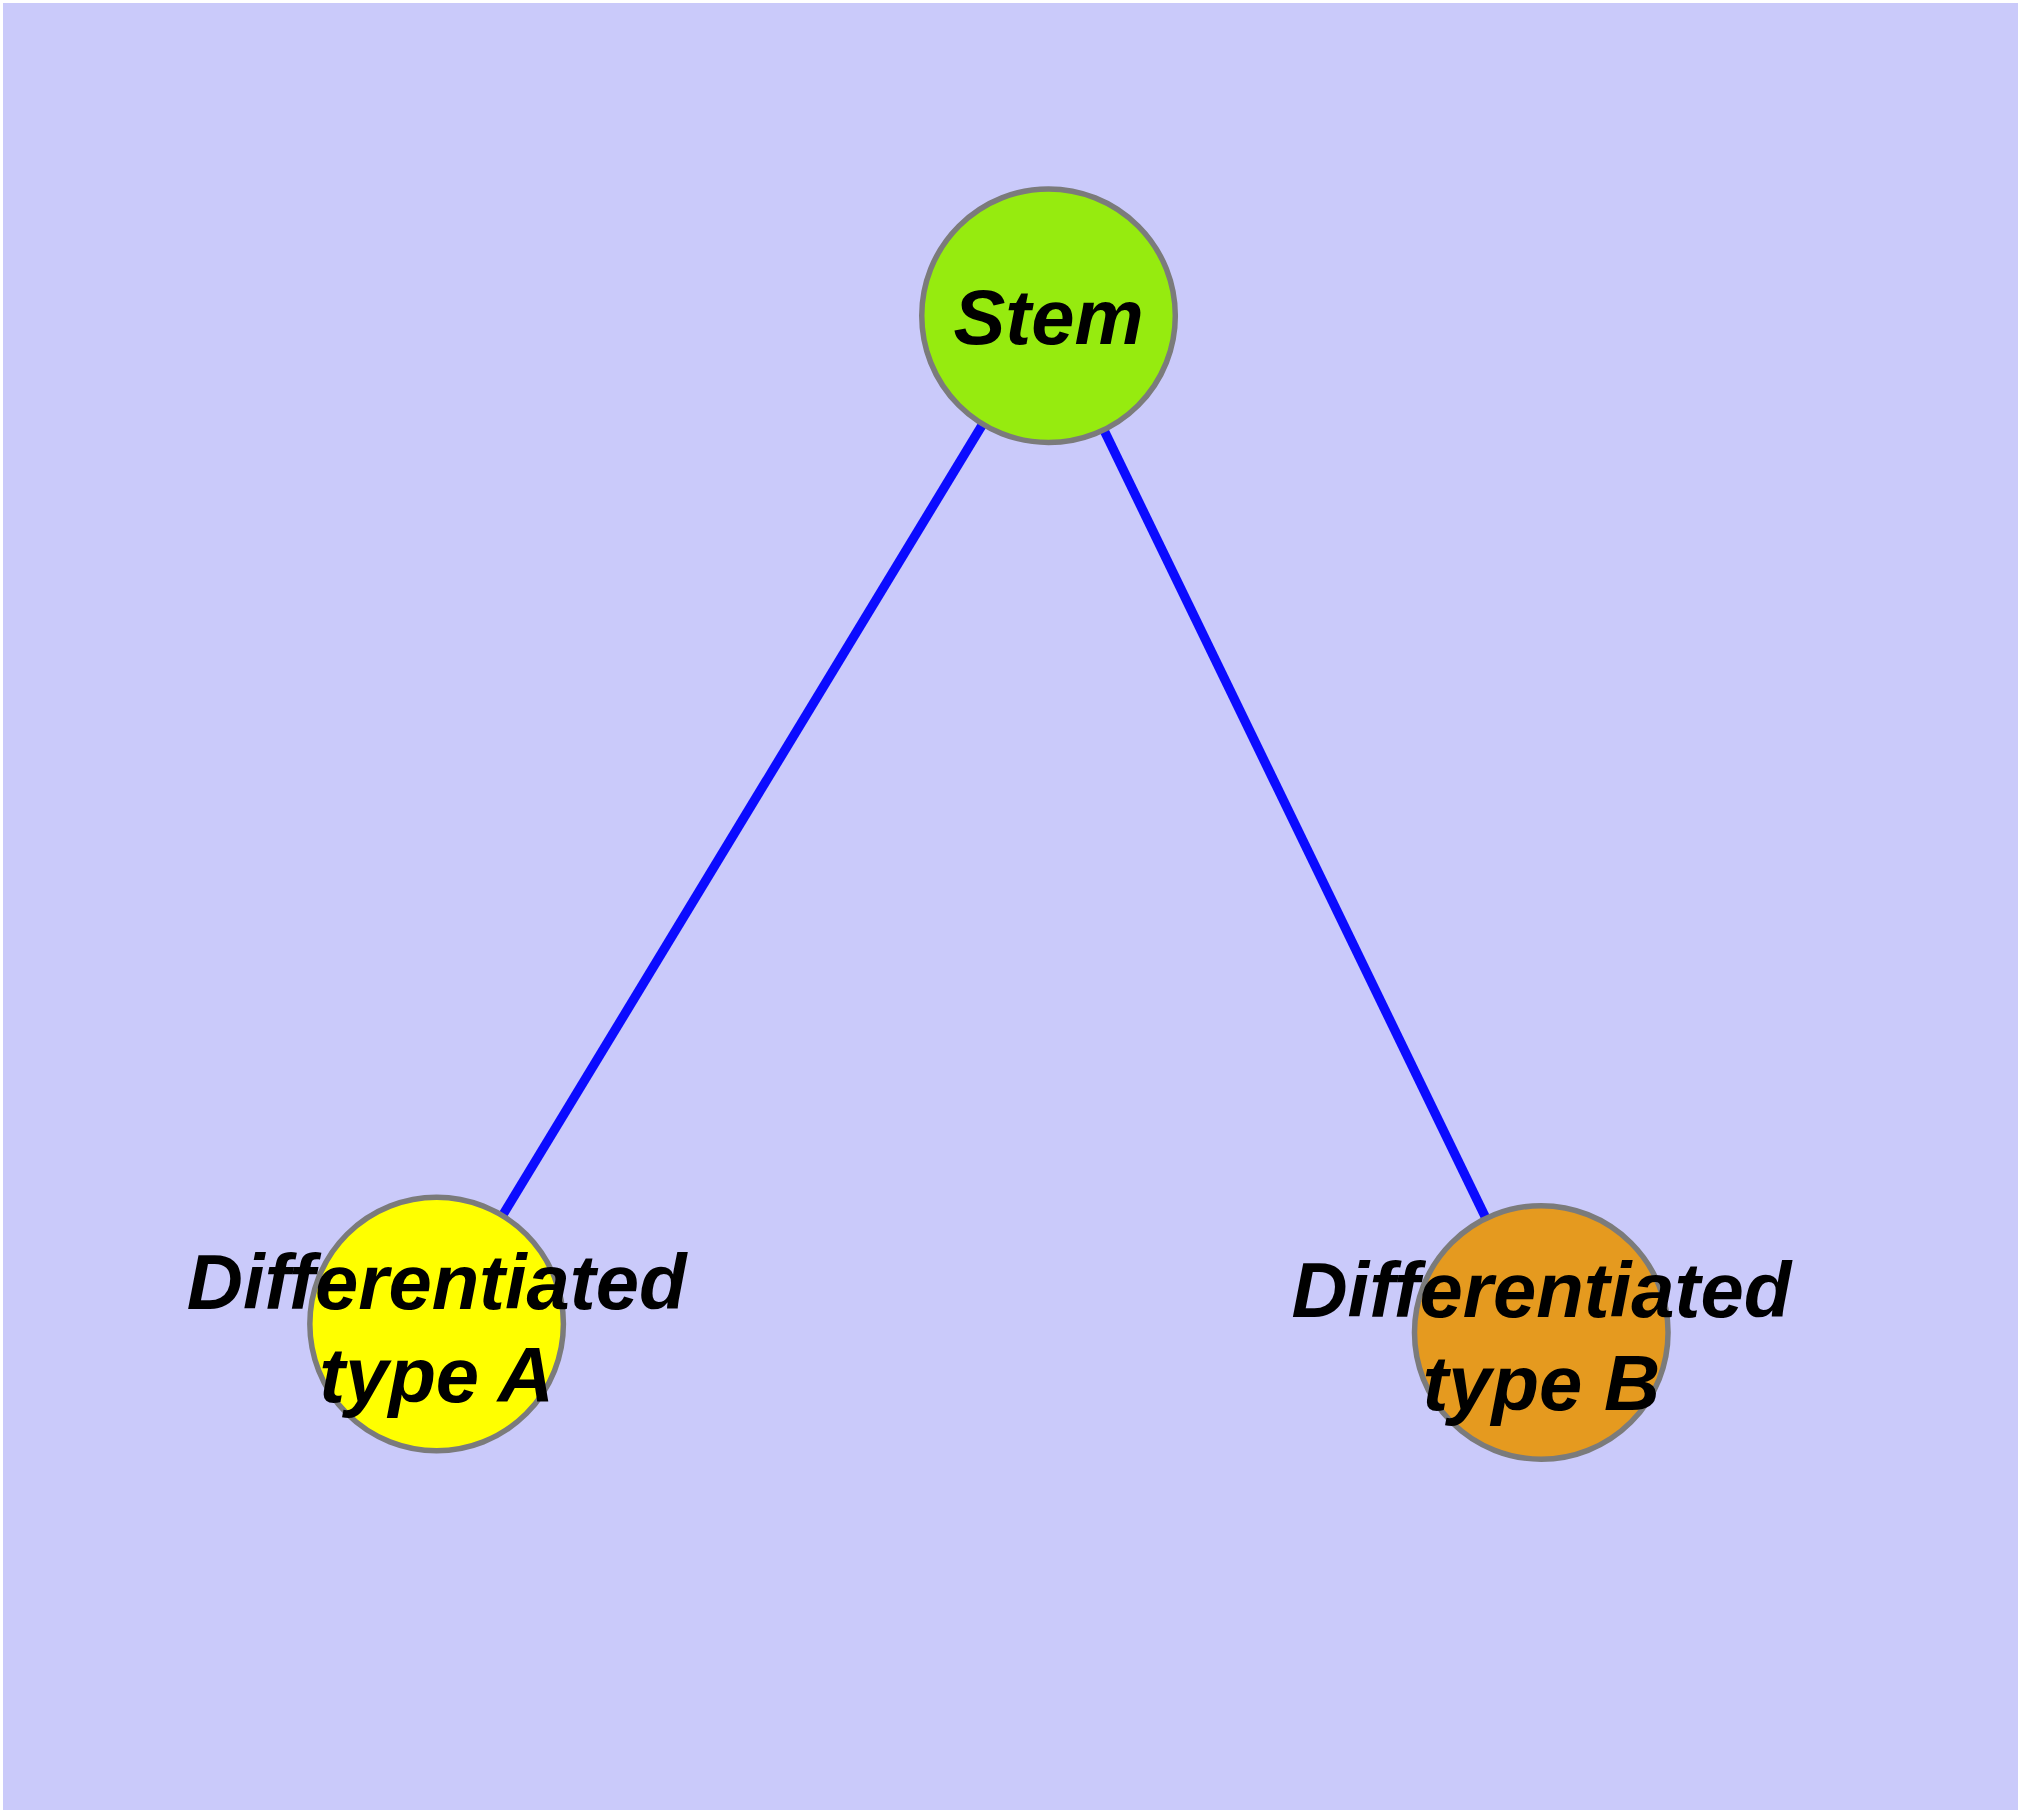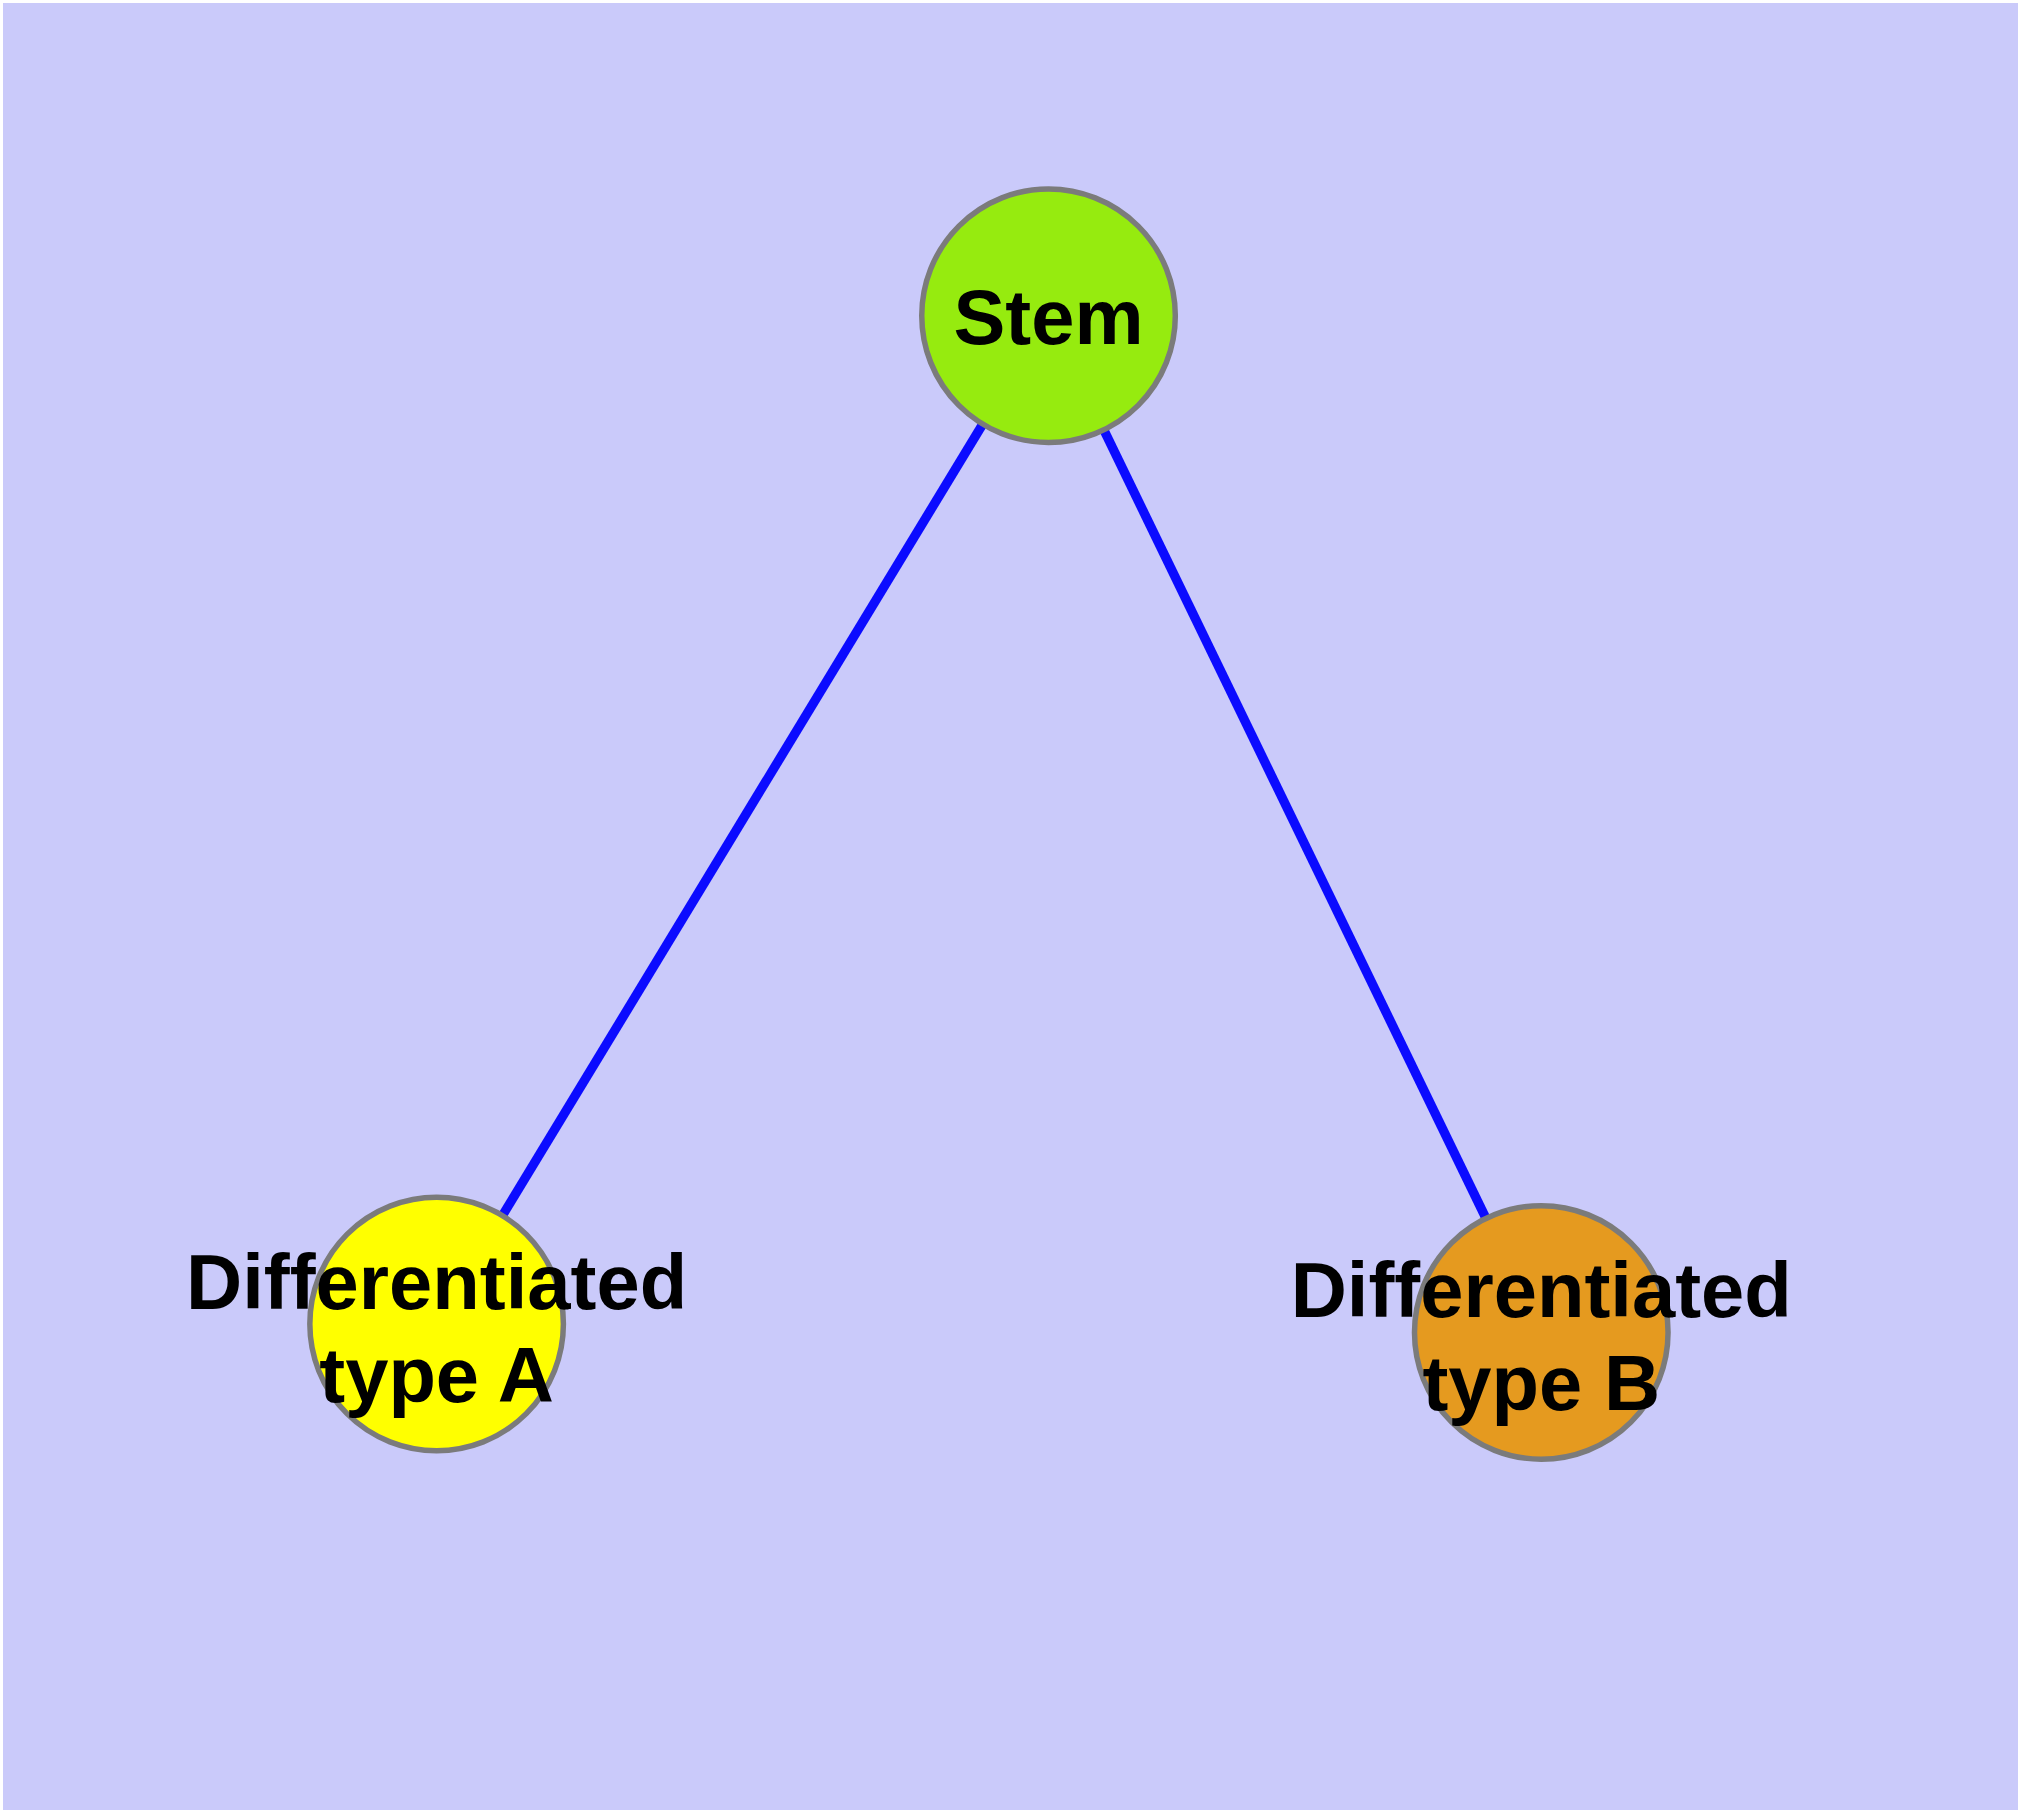--- a/index.html
+++ b/index.html
@@ -15,20 +15,21 @@
     background: #ffffff;
     overflow: hidden;
   }
   .plot-area {
     position: absolute;
     left: 2.5px;
     top: 2.5px;
     width: 2015px;
     height: 1807px;
     background: #CACAFA;
+    font-style: italic;
   }
   svg.graph {
     display: block;
     width: 100%;
     height: 100%;
   }
   .edge-line {
     stroke-width: 11px;
     fill: none;
   }

